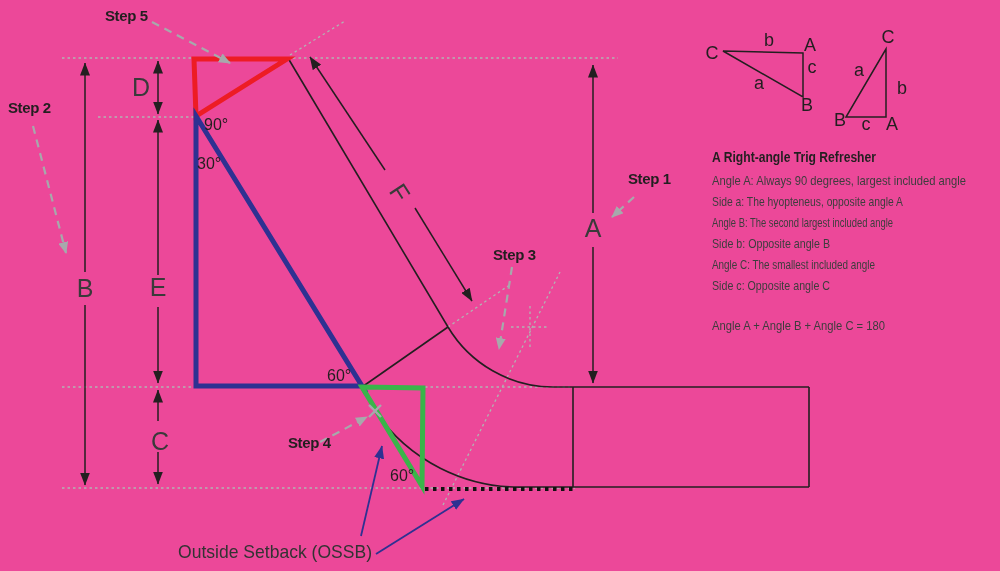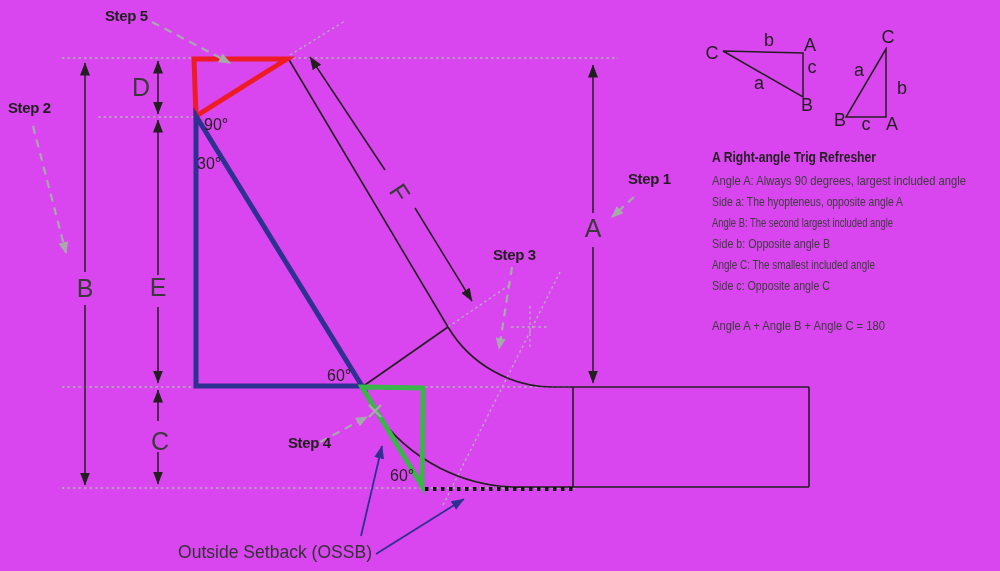--- a/index.html
+++ b/index.html
@@ -1,16 +1,16 @@
 <!DOCTYPE html>
 <html><head>
 <meta charset="utf-8">
 <style>
   html,body{margin:0;padding:0;background:#ffffff;}
-  .canvas{position:relative;width:1000px;height:571px;background:#d946ef;overflow:hidden;
+  .canvas{position:relative;width:1000px;height:571px;background:#ec4899;overflow:hidden;
           font-family:"Liberation Sans",sans-serif;text-decoration:underline;}
   svg{position:absolute;left:0;top:0;}
   .lbl-step{font-family:"Liberation Sans",sans-serif;font-weight:700;font-size:15px;fill:#231F20;letter-spacing:-0.4px;}
   .lbl-dim{font-family:"Liberation Sans",sans-serif;font-weight:400;font-size:25px;fill:#3a3a3a;}
   .lbl-angle{font-family:"Liberation Sans",sans-serif;font-weight:400;font-size:16px;fill:#231F20;}
   .lbl-tri{font-family:"Liberation Sans",sans-serif;font-weight:400;font-size:18px;fill:#231F20;}
   .lbl-ossb{font-family:"Liberation Sans",sans-serif;font-weight:400;font-size:19px;fill:#333333;}
   .ref-title{font-family:"Liberation Sans",sans-serif;font-weight:700;font-size:15px;fill:#231F20;}
   .ref-line{font-family:"Liberation Sans",sans-serif;font-weight:400;font-size:13px;fill:#3d3d3d;}
 </style>

